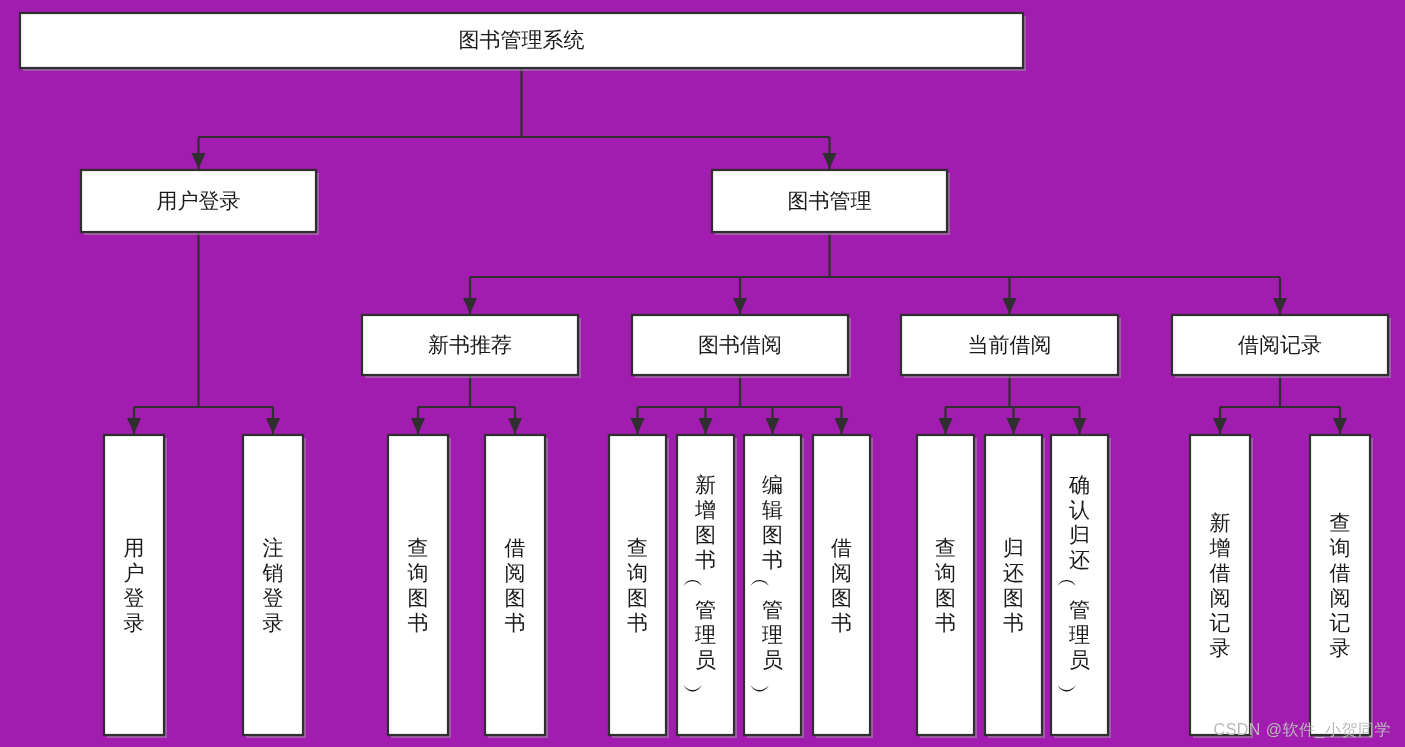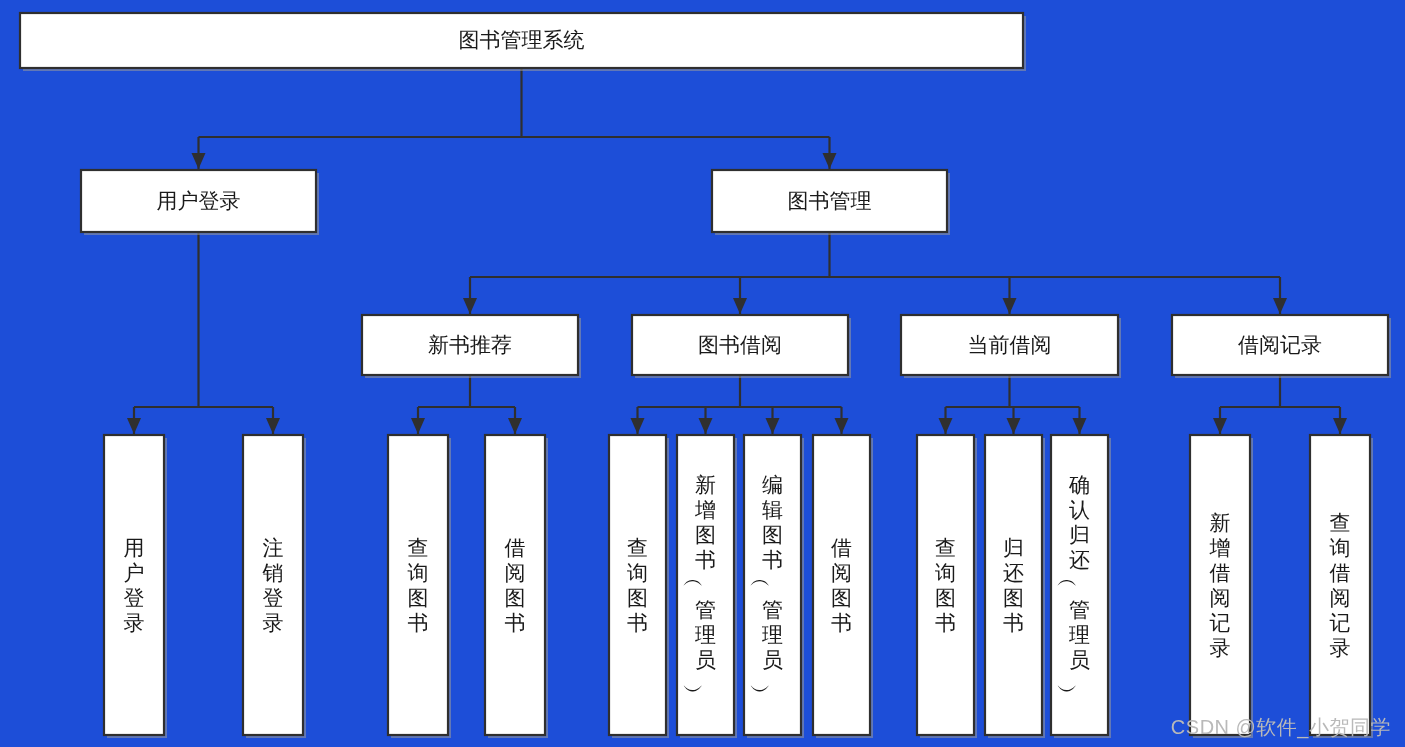--- a/index.html
+++ b/index.html
@@ -11,21 +11,21 @@
   body {
     width: 1405px;
     height: 747px;
     overflow: hidden;
     font-family: "Liberation Sans", "DejaVu Sans", sans-serif;
   }
   #diagram-root {
     position: relative;
     width: 1405px;
     height: 747px;
-    background: #1d4ed8;
+    background: #a21caf;
   }
   svg.diagram-canvas {
     position: absolute;
     left: 0;
     top: 0;
     width: 1405px;
     height: 747px;
     display: block;
   }
   .node-box {
@@ -58,21 +58,21 @@
     font-family: "Liberation Sans", "DejaVu Sans", sans-serif;
     font-size: 21px;
     fill: #1a1a1a;
     text-anchor: middle;
   }
   .watermark-text {
     position: absolute;
     right: 14px;
     bottom: 6px;
     font-family: "Liberation Sans", "DejaVu Sans", sans-serif;
-    font-size: 20px;
+    font-size: 16px;
     color: #b9b9b9;
     white-space: nowrap;
     letter-spacing: 0.5px;
     user-select: none;
   }
 </style>
 </head>
 <body>
 
 <div id="diagram-root">

